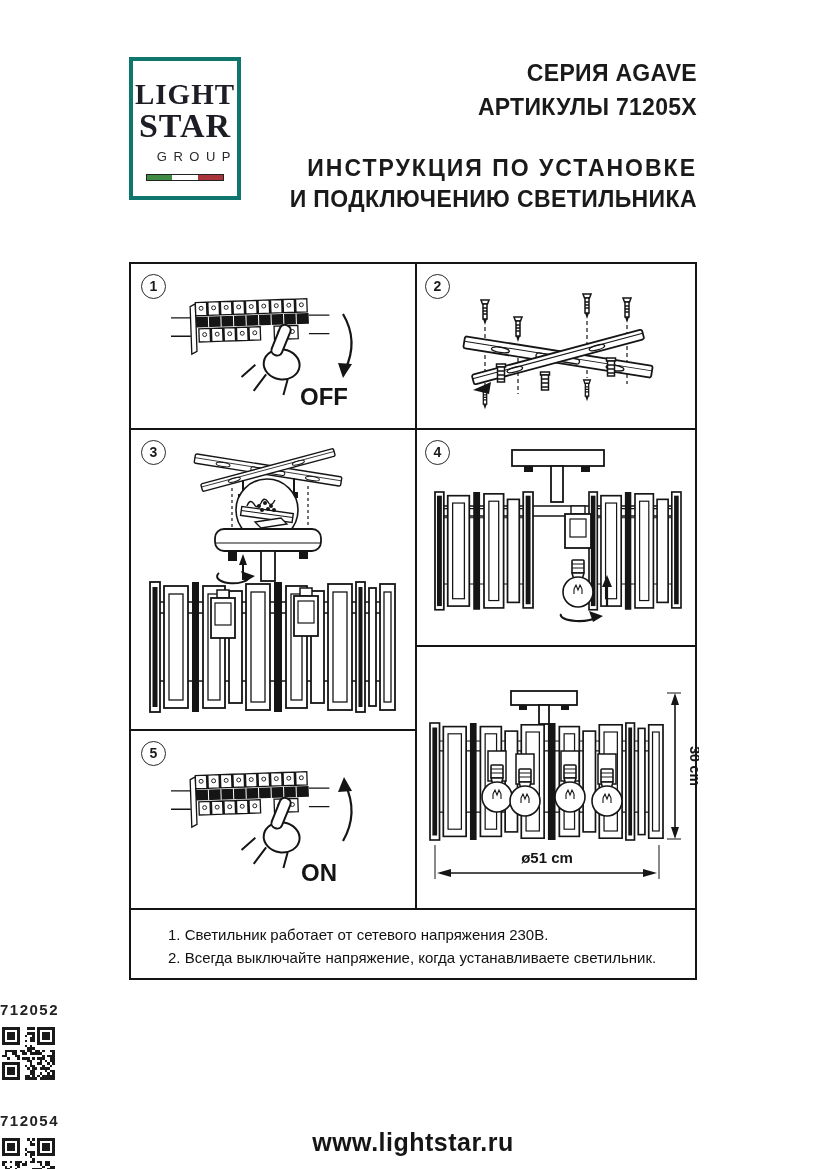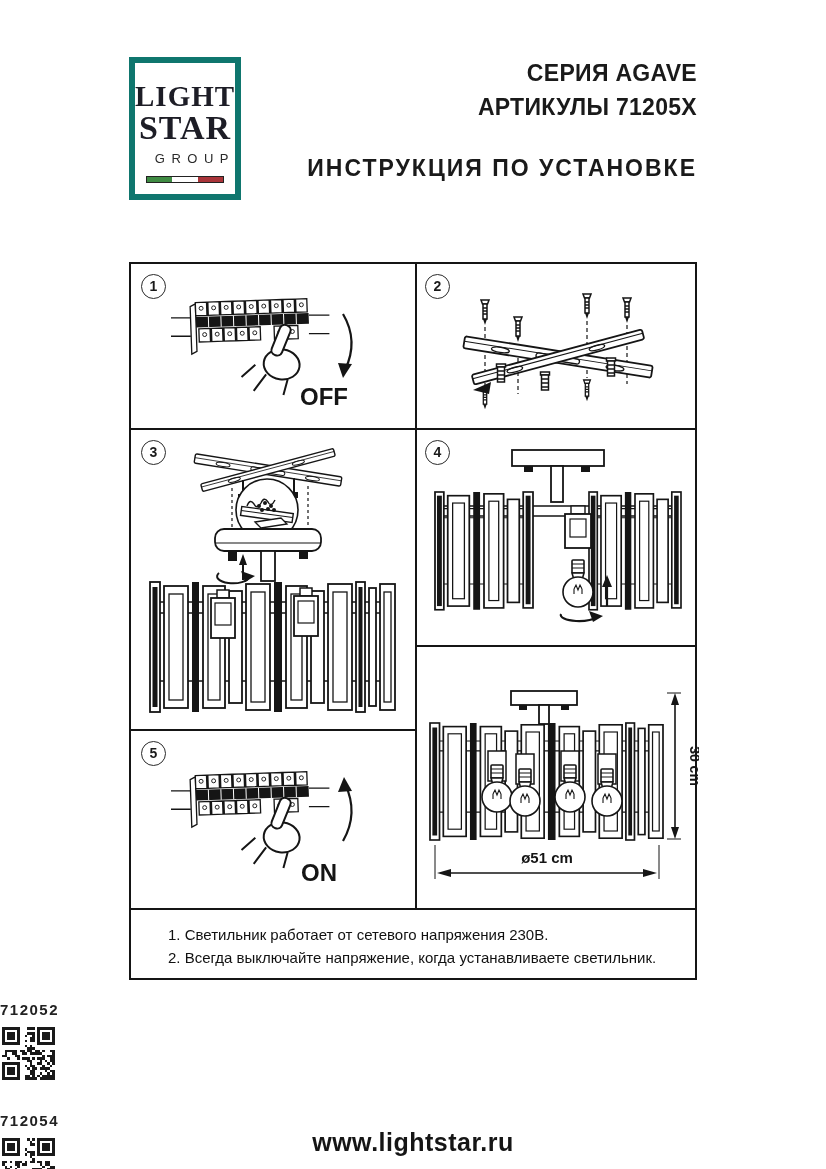--- a/index.html
+++ b/index.html
@@ -1,20 +1,20 @@
 <!DOCTYPE html>
 <html><head>
 <meta charset="utf-8">
 <style>
   * { margin:0; padding:0; box-sizing:border-box; }
   body { background:#e8e8e8; font-family:"Liberation Sans", sans-serif; }
   .sheet { position:relative; width:826px; height:1169px; margin:0 auto; background:#ffffff; color:#151515; overflow:hidden; }
 
   
-  .logo-box { position:absolute; left:129px; top:57px; width:112px; height:143px; border:6px solid #0f766e; text-align:center; padding-top:19px; }
+  .logo-box { position:absolute; left:129px; top:57px; width:112px; height:143px; border:4px solid #0f766e; text-align:center; padding-top:19px; }
   .logo-light { font-family:"Liberation Serif", serif; font-weight:700; font-size:29px; line-height:29px; letter-spacing:1px; color:#1d1d26; }
   .logo-star  { font-family:"Liberation Serif", serif; font-weight:700; font-size:34px; line-height:33px; letter-spacing:1px; color:#1d1d26; }
   .logo-group { font-size:13px; letter-spacing:6.5px; padding-left:6px; color:#2a2a2a; margin-top:7px;text-align:right; }
   .logo-flag  { display:flex; width:78px; height:7px; margin:10px auto 0; border:1px solid #222; }
   .logo-flag span { flex:1; height:100%; }
 
   .title-block { position:absolute; right:129px; top:60px; text-align:right; color:#1a1a1a; }
   .title-series   { font-size:23px; font-weight:700; letter-spacing:0.3px; }
   .title-articles { font-size:23px; font-weight:700; letter-spacing:0.3px; margin-top:7px; }
   .title-instr1   { font-size:23px; font-weight:700; letter-spacing:2px; margin-top:34px; }
@@ -173,20 +173,21 @@
       <span style="background-color: rgb(63, 139, 67);"></span>
       <span style="background-color: rgb(255, 255, 255);"></span>
       <span style="background-color: rgb(169, 52, 57);"></span>
     </div>
   </div>
 
   <div class="title-block">
     <div class="title-series">СЕРИЯ AGAVE</div>
     <div class="title-articles">АРТИКУЛЫ 71205X</div>
     <div class="title-instr1">ИНСТРУКЦИЯ ПО УСТАНОВКЕ</div>
+    <div class="title-instr2">И ПОДКЛЮЧЕНИЮ СВЕТИЛЬНИКА</div>
   </div>
 
   <div class="grid">
     <div class="gline" style="left:284px; top:0; width:2px; height:646px;"></div>
     <div class="gline" style="left:0; top:164px; width:100%; height:2px;"></div>
     <div class="gline" style="left:0; top:465px; width:284px; height:2px;"></div>
     <div class="gline" style="left:284px; top:381px; width:280px; height:2px;"></div>
     <div class="gline" style="left:0; top:644px; width:100%; height:2px;"></div>
 
     <div class="panel" style="left:0; top:0; width:284px; height:164px;">

